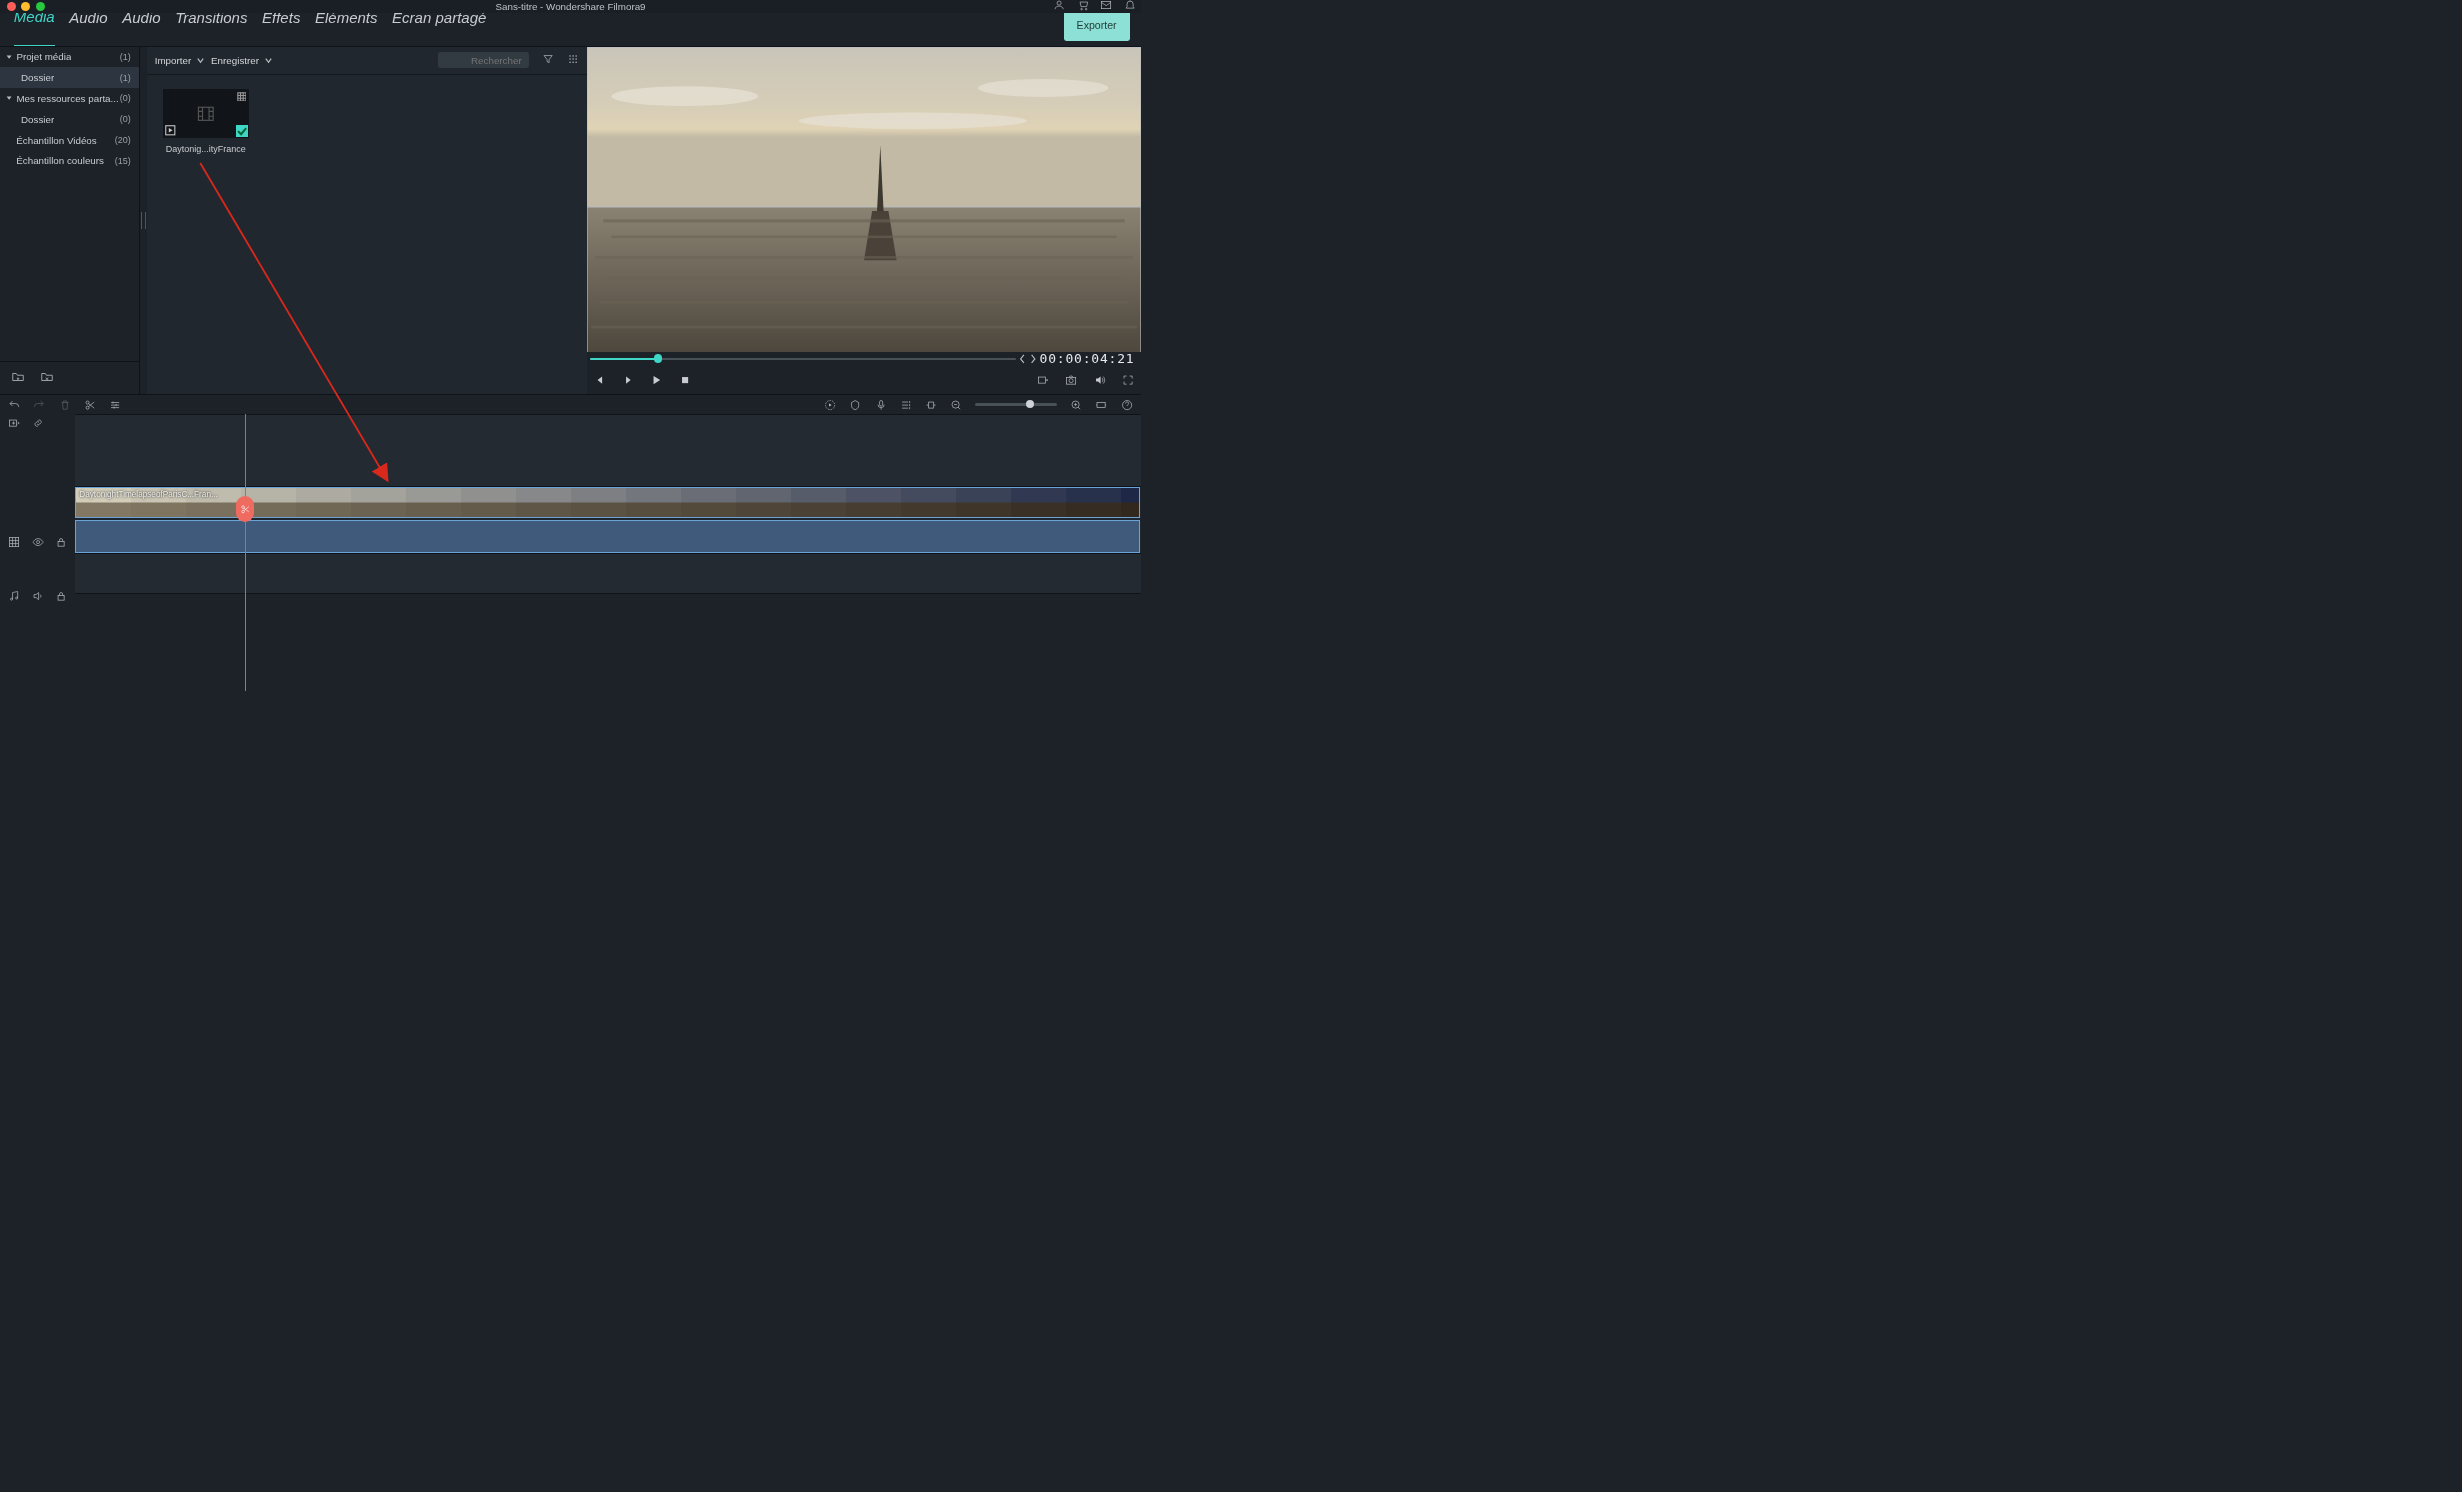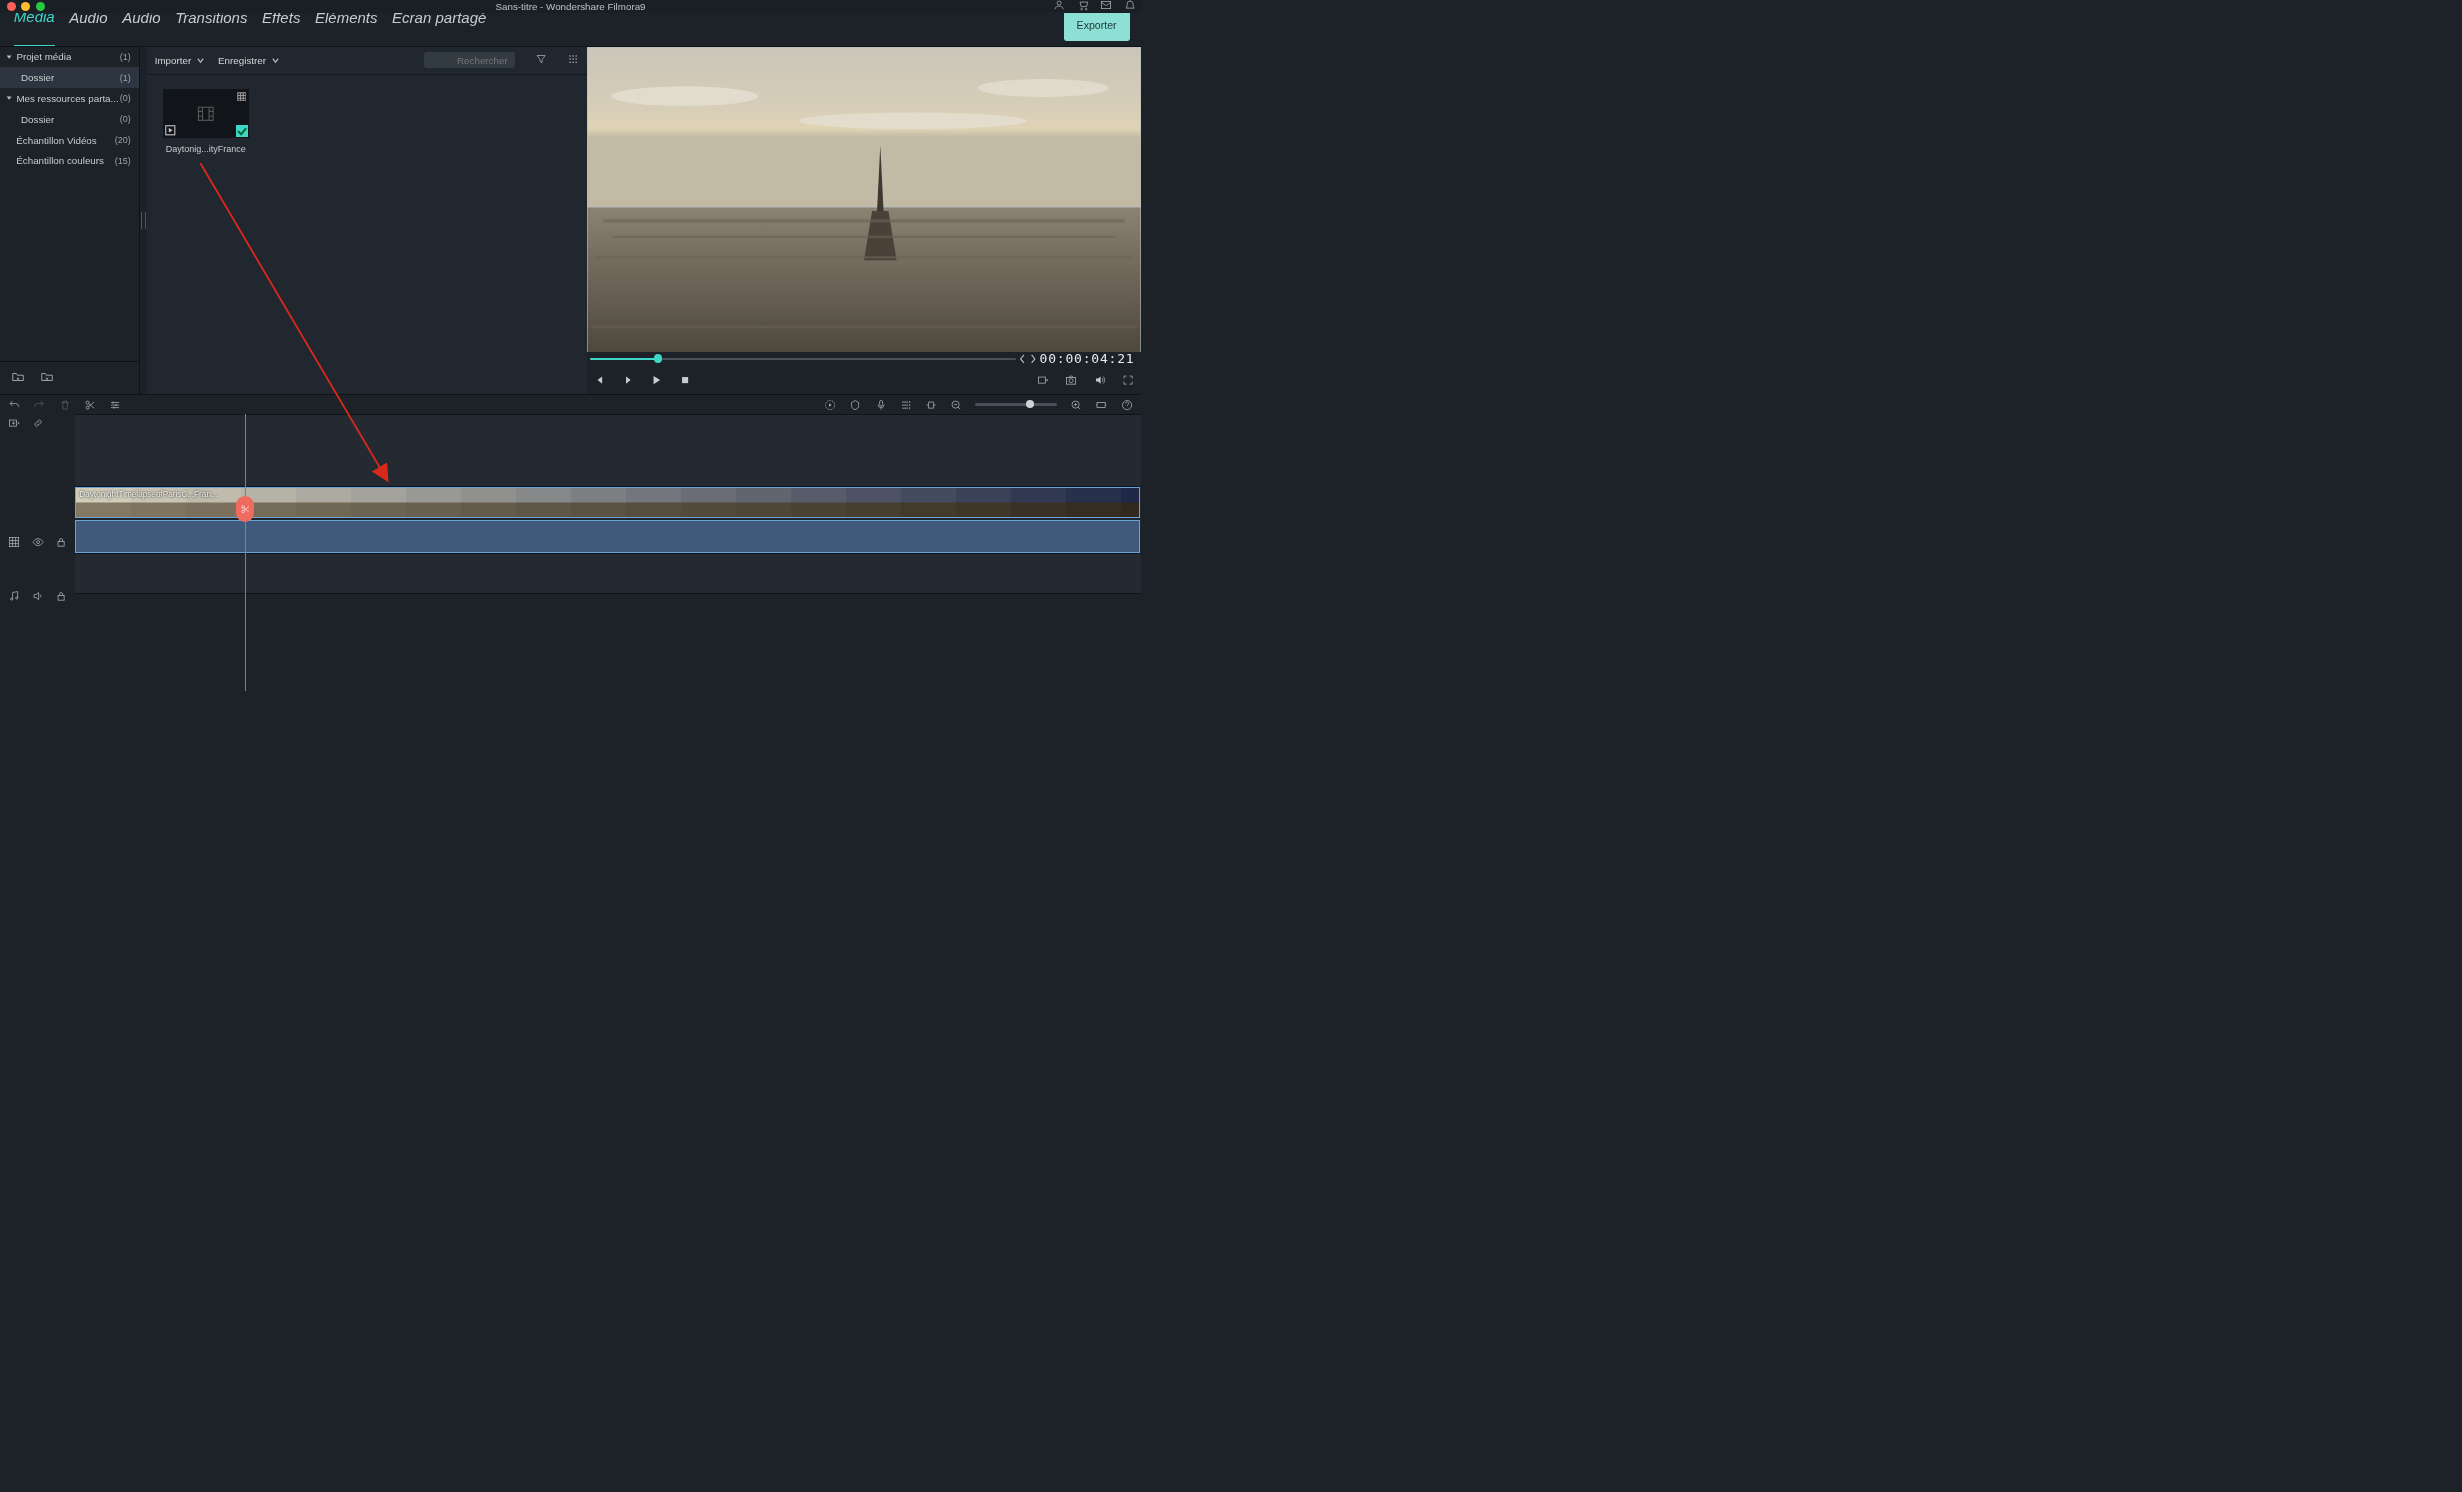--- a/index.html
+++ b/index.html
@@ -32,21 +32,21 @@
 .side-item.child{padding-left:21px;}
 .side-item.sel{background:#2d3640;}
 .side-item .cnt{color:#9aa0a6;font-size:9px;}
 .side-bottom{margin-top:auto;display:flex;gap:14.7px;padding:8.2px 11.4px; border-top:0.8px solid #0f1317;}
 .side-bottom svg{width:14px;height:14px;}
 .divider-handle{width:6.5px;background:#1c2228;display:flex;align-items:center;justify-content:center;}
 .divider-handle::before{content:"";width:3.3px;height:16.3px;border-left:0.8px solid #555;border-right:0.8px solid #555;}
 
 
 .media-panel{flex:1;display:flex;flex-direction:column;background:#21272e;min-width:0;}
-.media-head{height:28px;display:flex;align-items:center;gap:13px;padding:0 8.2px;border-bottom:0.8px solid #141a1f;}
+.media-head{height:28px;display:flex;align-items:center;gap:6px;padding:0 8.2px;border-bottom:0.8px solid #141a1f;}
 .mh-btn{display:flex;align-items:center;gap:4.9px;font-size:9.8px;cursor:pointer;color:#d2d6da;}
 .mh-btn svg{width:9px;height:9px;}
 .search{margin-left:auto;display:flex;align-items:center;background:#323a42;border-radius:2.4px;padding:2.4px 6.5px;width:91px;}
 .search svg{width:10.6px;height:10.6px;margin-right:4.1px;}
 .search input{background:transparent;border:none;outline:none;color:#c8ccd0;font-size:9.8px;width:65px;margin-left:22px;}
 .mh-ico{margin-left:6.5px;cursor:pointer;}
 .mh-ico svg{width:12.2px;height:12.2px;}
 .media-body{flex:1;padding:14.7px 16.3px;overflow:auto;}
 .clip{width:86px;display:flex;flex-direction:column;align-items:center;gap:6px;cursor:pointer;}
 .thumb{width:86px;height:49px;background:#111418;position:relative;display:flex;align-items:center;justify-content:center;}

